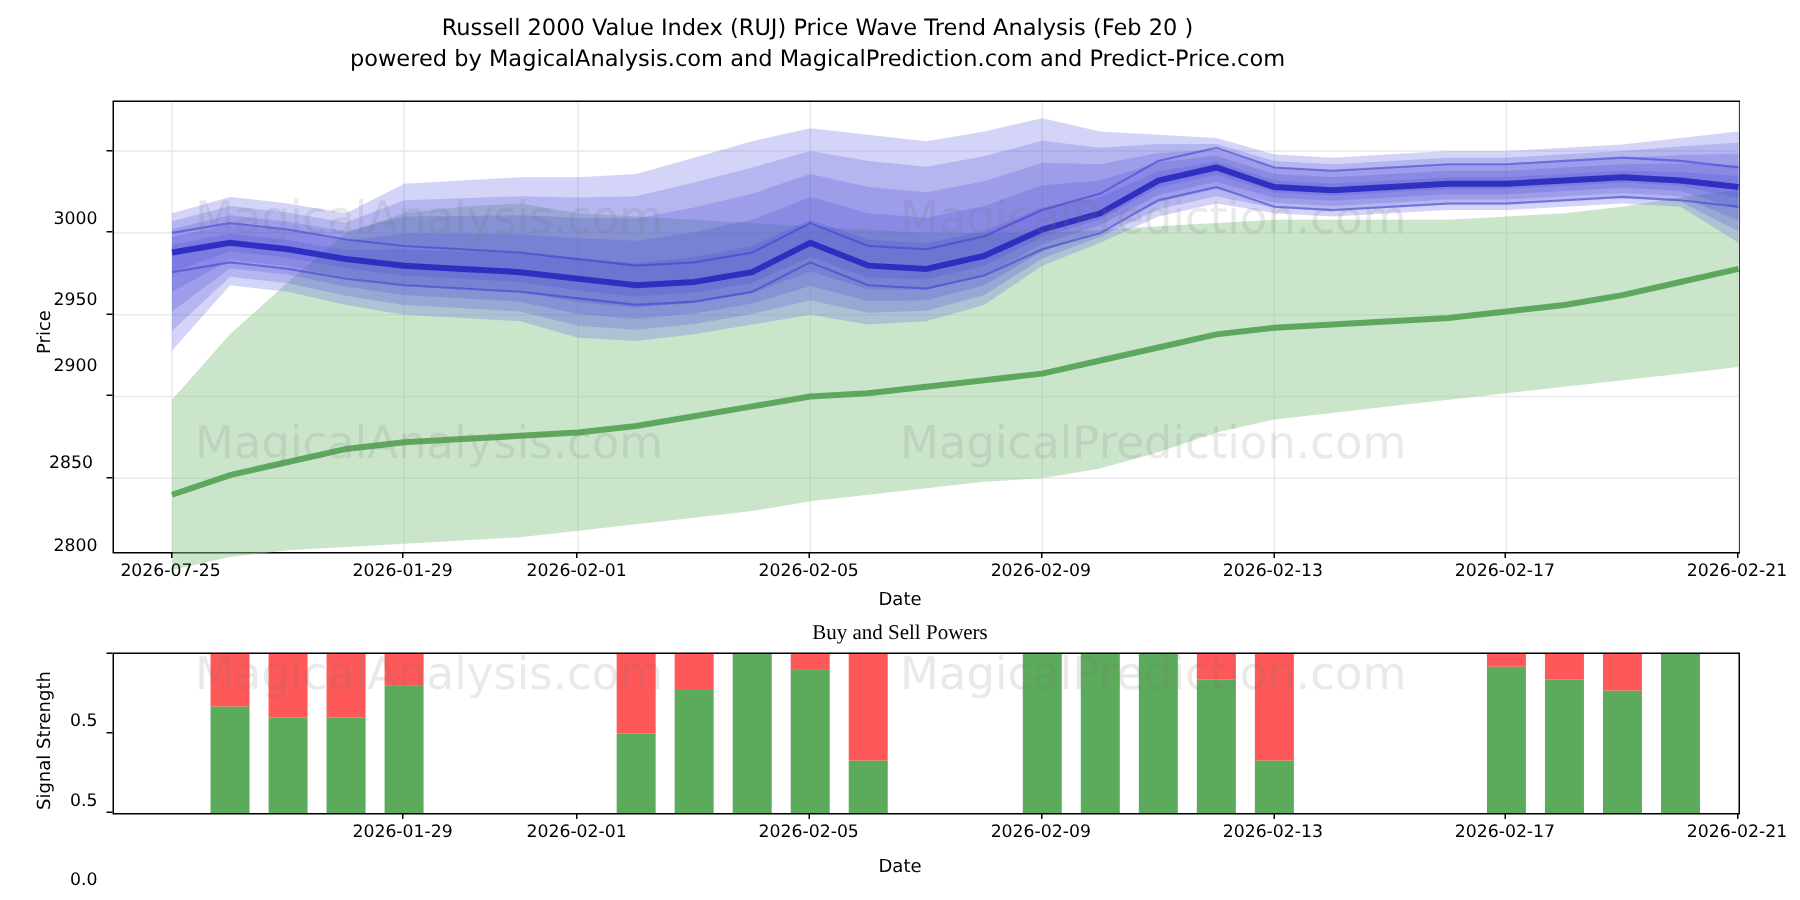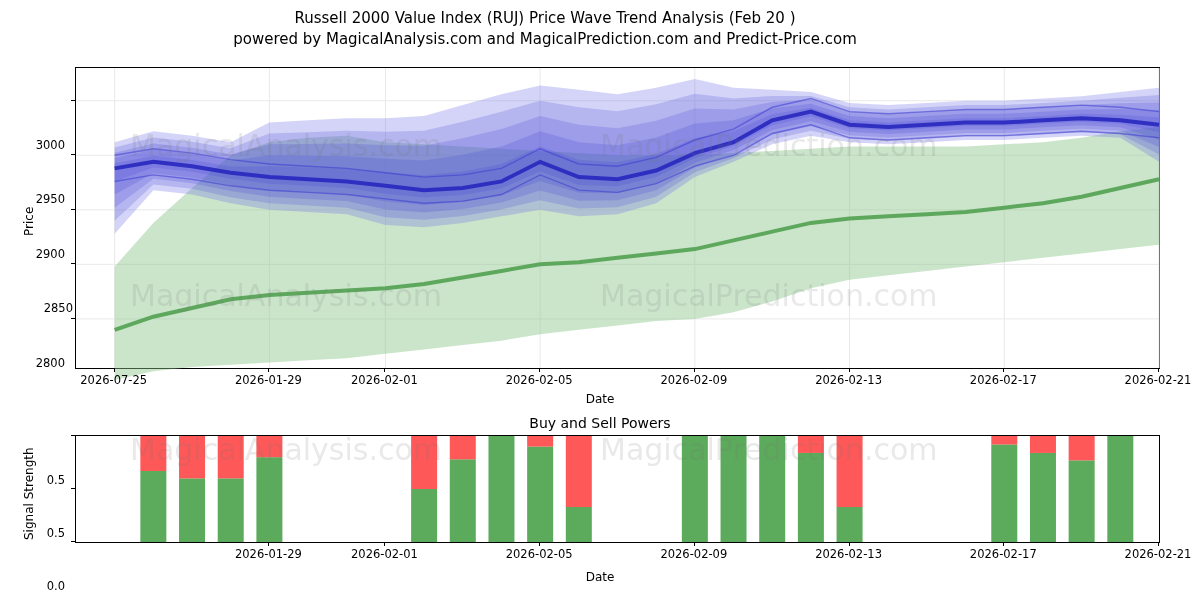--- a/index.html
+++ b/index.html
@@ -16,21 +16,21 @@
 
   svg.plot{position:absolute;left:0;top:0;overflow:visible;}
 
   .axis-label{position:absolute;font-size:12px;color:#000;}
   .ytick{position:absolute;font-size:11.5px;color:#000;text-align:right;width:60px;margin-top:46px;}
   .xtick{position:absolute;font-size:11.5px;color:#000;text-align:center;width:110px;}
   .tickmark{position:absolute;background:#000;}
 
   .ylabel-rot{position:absolute;font-size:12px;transform:rotate(-90deg);transform-origin:0 0;white-space:nowrap;}
 
-  .subtitle{position:absolute;width:1200px;text-align:center;font-size:14px;}
+  .subtitle{position:absolute;width:1200px;text-align:center;font-size:14px;font-family:Liberation Serif, serif;}
 
   
   .wm{position:absolute;font-size:30px;color:rgba(120,120,120,0.16);white-space:nowrap;font-family:"DejaVu Sans","Liberation Sans",sans-serif;letter-spacing:0px;}
 </style>
 </head>
 <body>
 
 <div id="root">
 
   <div class="title-block">
@@ -62,23 +62,23 @@
         <path d="M38.68,100.36 L77.36,93.82 L116.04,98.18 L154.71,104.73 L193.39,109.09 L232.07,111.27 L270.75,113.45 L309.43,117.82 L348.11,122.18 L386.79,120.00 L425.46,113.45 L464.14,93.82 L502.82,109.09 L541.50,111.27 L580.18,102.55 L618.86,85.09 L657.54,74.18 L696.21,52.36 L734.89,43.64 L773.57,56.73 L812.25,58.91 L850.93,56.73 L889.61,54.55 L928.29,54.55 L966.96,52.36 L1005.64,50.18 L1044.32,52.36 L1083.00,56.73 " fill="none" stroke="#2b2bbf" stroke-width="4" stroke-opacity="0.95"></path>
         <path d="M38.68,87.27 L77.36,80.73 L116.04,85.09 L154.71,91.64 L193.39,96.00 L232.07,98.18 L270.75,100.36 L309.43,104.73 L348.11,109.09 L386.79,106.91 L425.46,100.36 L464.14,80.73 L502.82,96.00 L541.50,98.18 L580.18,89.45 L618.86,72.00 L657.54,61.09 L696.21,39.27 L734.89,30.55 L773.57,43.64 L812.25,45.82 L850.93,43.64 L889.61,41.45 L928.29,41.45 L966.96,39.27 L1005.64,37.09 L1044.32,39.27 L1083.00,43.64 " fill="none" stroke="#3b3bd0" stroke-width="1.4" stroke-opacity="0.55"></path>
         <path d="M38.68,113.45 L77.36,106.91 L116.04,111.27 L154.71,117.82 L193.39,122.18 L232.07,124.36 L270.75,126.55 L309.43,130.91 L348.11,135.27 L386.79,133.09 L425.46,126.55 L464.14,106.91 L502.82,122.18 L541.50,124.36 L580.18,115.64 L618.86,98.18 L657.54,87.27 L696.21,65.45 L734.89,56.73 L773.57,69.82 L812.25,72.00 L850.93,69.82 L889.61,67.64 L928.29,67.64 L966.96,65.45 L1005.64,63.27 L1044.32,65.45 L1083.00,69.82 " fill="none" stroke="#3b3bd0" stroke-width="1.4" stroke-opacity="0.55"></path>
         <path d="M38.68,261.82 L77.36,248.73 L116.04,240.00 L154.71,231.27 L193.39,226.91 L232.07,224.73 L270.75,222.55 L309.43,220.36 L348.11,216.00 L386.79,209.45 L425.46,202.91 L464.14,196.36 L502.82,194.18 L541.50,189.82 L580.18,185.45 L618.86,181.09 L657.54,172.36 L696.21,163.64 L734.89,154.91 L773.57,150.55 L812.25,148.36 L850.93,146.18 L889.61,144.00 L928.29,139.64 L966.96,135.27 L1005.64,128.73 L1044.32,120.00 L1083.00,111.27 " fill="none" stroke="#57a457" stroke-width="4" stroke-opacity="0.95"></path>
       </svg>
   </div>
 
   <div id="top-axes">
       <div class="ytick" style="left: 5px; top: 309.909px;">2800</div>
       <div class="tickmark" style="left: 71px; top: 317.909px; width: 4px; height: 1px;"></div>
-      <div class="ytick" style="left: 13px; top: 255.364px;">2850</div>
+      <div class="ytick" style="left: 2px; top: 255.364px;">2850</div>
       <div class="tickmark" style="left: 71px; top: 263.364px; width: 4px; height: 1px;"></div>
-      <div class="ytick" style="left: 5px; top: 201px;">2900</div>
+      <div class="ytick" style="left: 5px; top: 190px;">2900</div>
       <div class="tickmark" style="left: 71px; top: 208.818px; width: 4px; height: 1px;"></div>
       <div class="ytick" style="left: 5px; top: 146.273px;">2950</div>
       <div class="tickmark" style="left: 71px; top: 154.273px; width: 4px; height: 1px;"></div>
       <div class="ytick" style="left: 5px; top: 91.7273px;">3000</div>
       <div class="tickmark" style="left: 71px; top: 99.7273px; width: 4px; height: 1px;"></div>
       <div class="xtick" style="left: 58.6786px; top: 373px;">2026-07-25</div>
       <div class="tickmark" style="left: 113.679px; top: 368px; width: 1px; height: 4px;"></div>
       <div class="xtick" style="left: 213.393px; top: 373px;">2026-01-29</div>
       <div class="tickmark" style="left: 268.393px; top: 368px; width: 1px; height: 4px;"></div>
       <div class="xtick" style="left: 329.429px; top: 373px;">2026-02-01</div>

